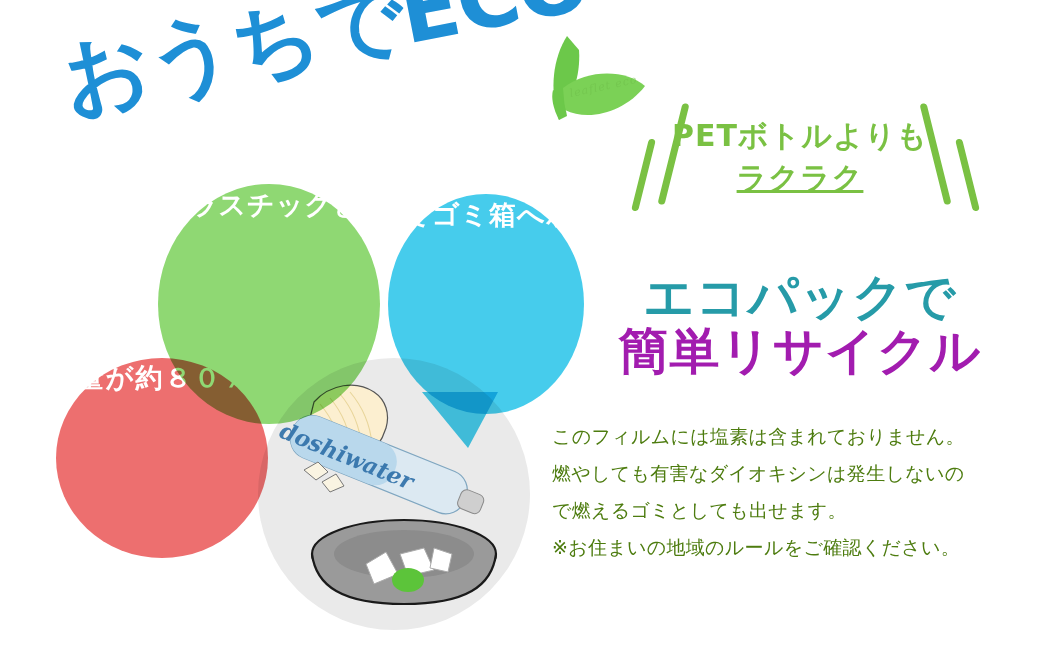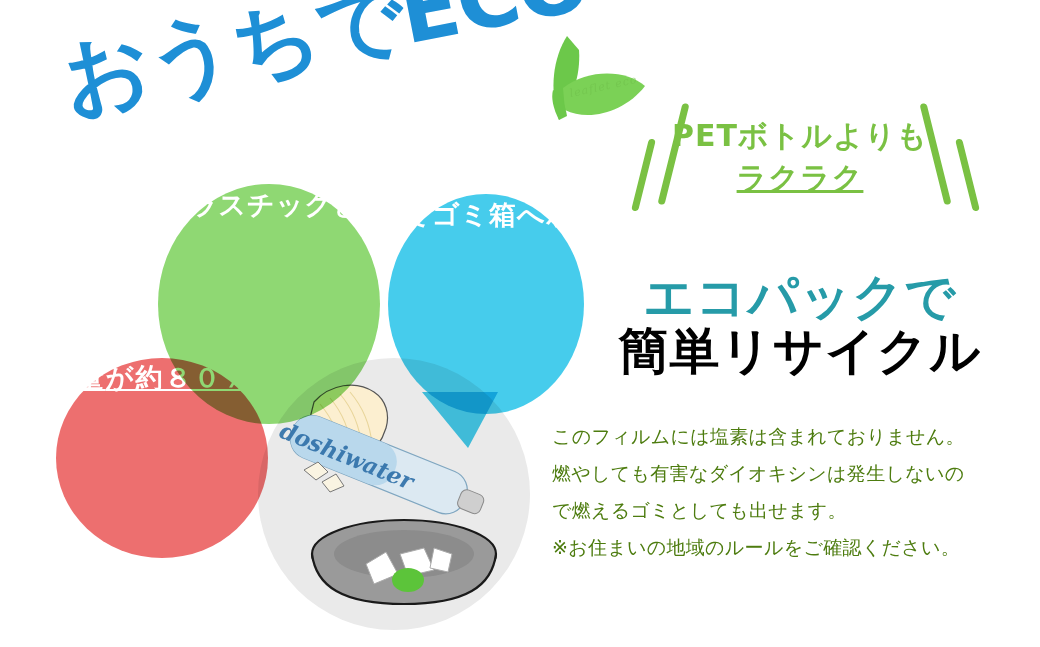--- a/index.html
+++ b/index.html
@@ -94,21 +94,21 @@
     position:absolute;
     left:0; width:480px;
     text-align:center;
     font-family:"DejaVu Sans", sans-serif;
     font-weight:bold;
     font-size:50px;
     letter-spacing:1px;
     white-space:nowrap;
   }
   .headline.h1 { top:152px; color:#269BA8;margin-top:16px; }
-  .headline.h2 { top:222px; color:#000000; }
+  .headline.h2 { top:222px; color:#a21caf; }
 
   
   .body-text {
     position:absolute;
     left:552px; top:418px;
     width:476px;
     font-family:"DejaVu Sans", sans-serif;
     font-size:19px;
     color:#4d7c0f;
     line-height:1.95;
@@ -183,21 +183,20 @@
     mix-blend-mode:multiply;
   }
   .bubble-red {
     left:56px; top:358px;
     width:212px; height:200px;
     background:#ED6F6F;
     padding-left:32px;
     font-size:27px;
     line-height:1.5;
     letter-spacing:2px;
-    text-decoration:underline;
   }
 </style>
 </head>
 <body>
 
 <div class="poster">
 
   <div class="title-wrap">
     <div class="title-text">おうちでECO</div>
   </div>

